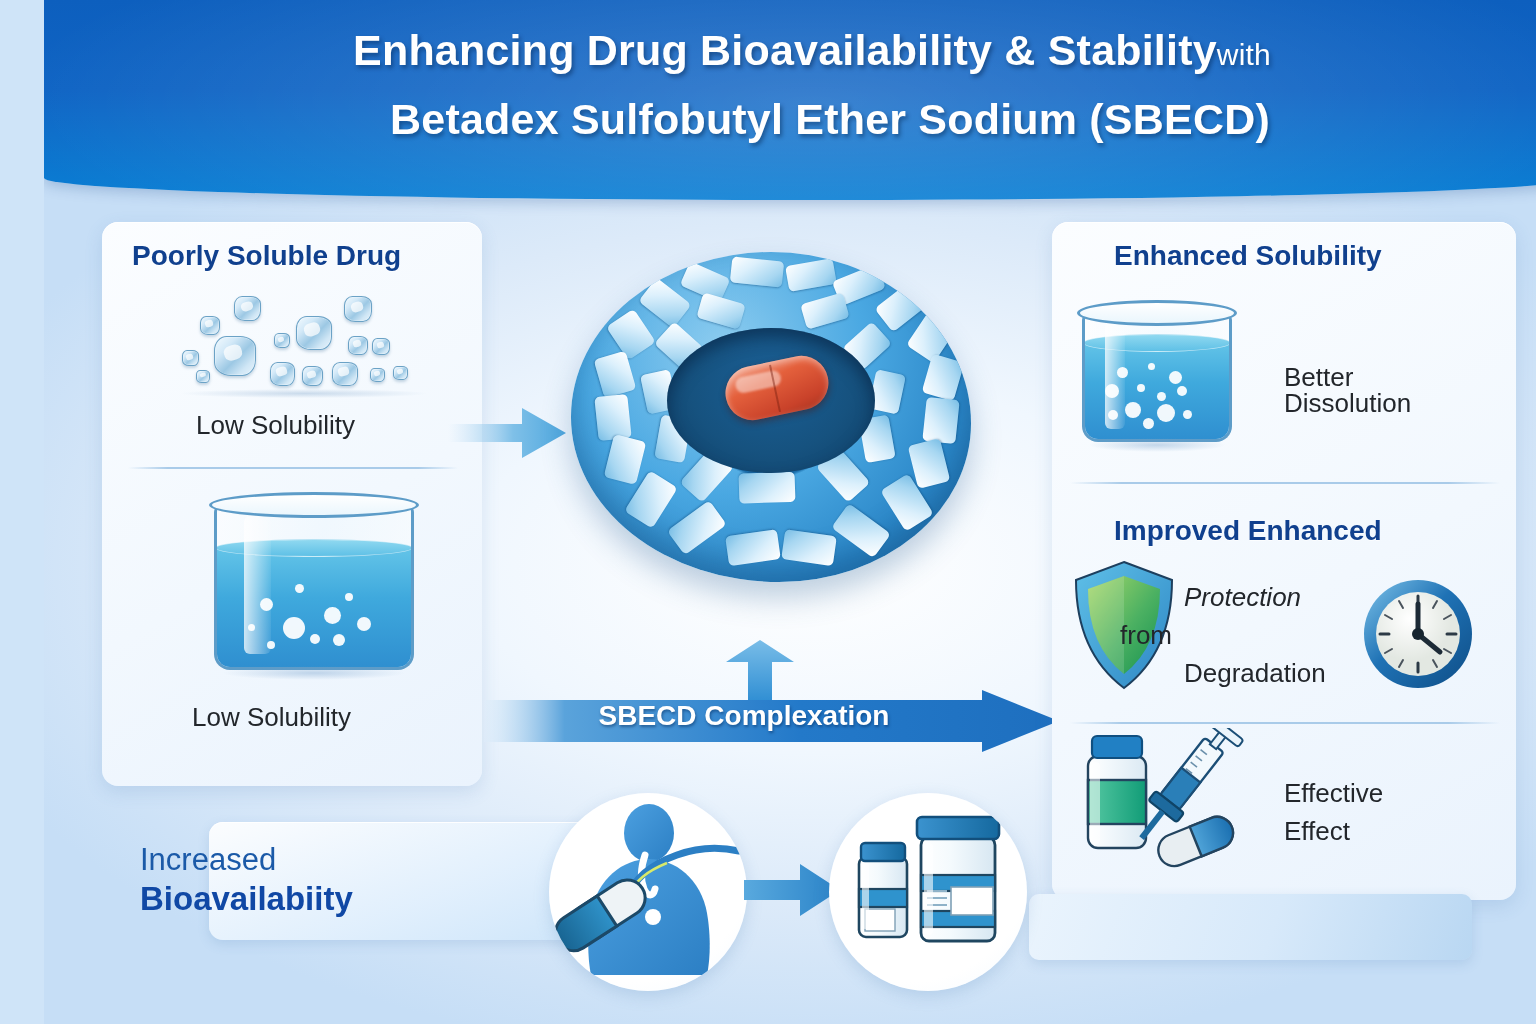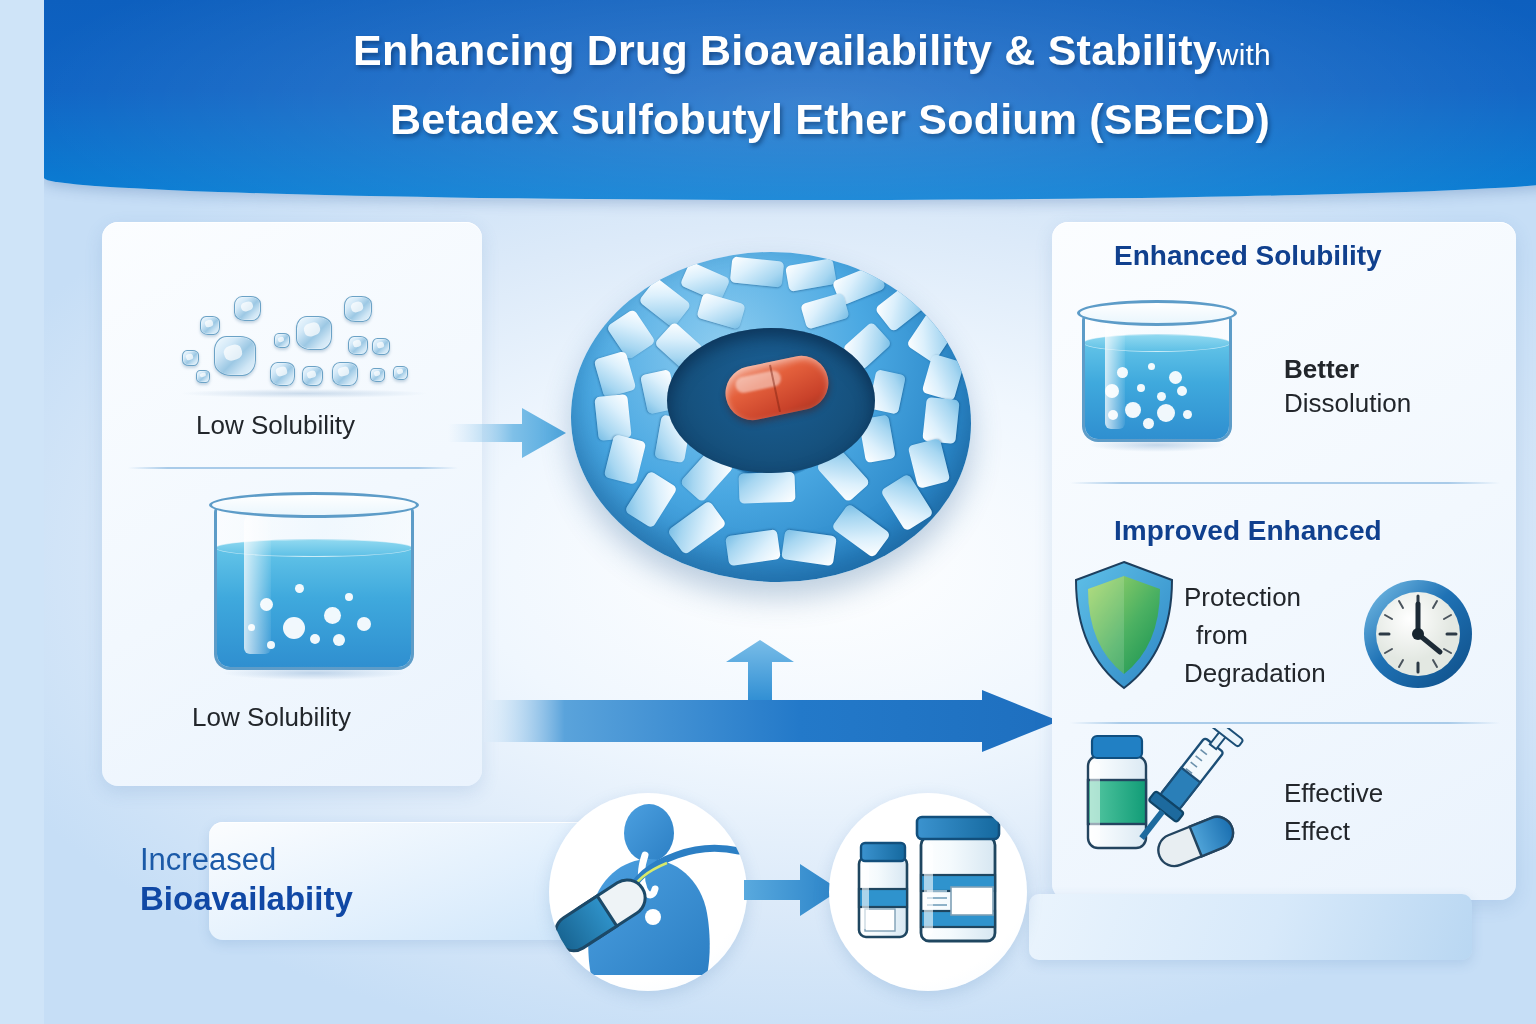--- a/index.html
+++ b/index.html
@@ -221,20 +221,21 @@
   <div id="header">
     <div id="header-glow"></div>
     <div class="title-line" id="title-1">
       <span>Enhancing Drug Bioavailability &amp; Stability</span><span class="with">with</span>
     </div>
     <div class="title-line" id="title-2">Betadex Sulfobutyl Ether Sodium (SBECD)</div>
   </div>
 
   <div class="panel" id="panel-left"></div>
 
+  <div class="panel-head" style="left:88px; top:240px;">Poorly Soluble Drug</div>
 
   <div id="crystals">
     <div id="xshadow"></div>
     <div class="xtal" style="left:8px;  top:62px; width:17px; height:16px;"></div>
     <div class="xtal" style="left:22px; top:82px; width:14px; height:13px;"></div>
     <div class="xtal" style="left:26px; top:28px; width:20px; height:19px;"></div>
     <div class="xtal" style="left:40px; top:48px; width:42px; height:40px;"></div>
     <div class="xtal" style="left:60px; top:8px;  width:27px; height:25px;"></div>
     <div class="xtal" style="left:96px; top:74px; width:25px; height:24px;"></div>
     <div class="xtal" style="left:100px;top:45px; width:16px; height:15px;"></div>
@@ -344,20 +345,21 @@
         <linearGradient id="gB" x1="0" y1="0" x2="1" y2="0">
           <stop offset="0" stop-color="#dfeefb" stop-opacity=".35"></stop>
           <stop offset="14%" stop-color="#5aa3db"></stop>
           <stop offset="55%" stop-color="#2379c9"></stop>
           <stop offset="100%" stop-color="#1e6fbf"></stop>
         </linearGradient>
       </defs>
       <path d="M0,10 L498,10 L498,0 L575,31 L498,62 L498,52 L0,52 Z" fill="url(#gB)"></path>
     </svg>
   </div>
+  <div id="band-label">SBECD Complexation</div>
 
   <div class="panel" id="panel-right"></div>
 
   <div class="panel-head" style="left:1070px; top:240px;">Enhanced Solubility</div>
 
   <div class="beaker" style="left:1038px; top:300px; width:150px; height:142px;">
     <div class="bk-glass">
       <div class="bk-liquid" style="height:78%;">
         <div class="bk-surface" style="top:-8px;"></div>
         <div class="bub" style="left:22%; top:26%; width:11px; height:11px;"></div>
@@ -372,21 +374,21 @@
         <div class="bub" style="left:16%; top:70%; width:10px; height:10px;"></div>
         <div class="bub" style="left:68%; top:70%; width:9px;  height:9px;"></div>
         <div class="bub" style="left:40%; top:78%; width:11px; height:11px;"></div>
       </div>
       <div class="bk-shine"></div>
     </div>
     <div class="bk-rim"></div>
     <div class="bk-shadow"></div>
   </div>
 
-  <div class="caption" style="left:1240px; top:354px;font-weight:bold;">Better</div>
+  <div class="caption" style="left:1240px; top:362px;">Better</div>
   <div class="caption" style="left:1240px; top:388px;">Dissolution</div>
 
   <div class="divider" style="left:1026px; top:482px; width:430px;"></div>
 
   <div class="panel-head" style="left:1070px; top:515px;">Improved Enhanced</div>
 
   <div id="shield">
     <svg width="104" height="130" viewBox="0 0 104 130">
       <defs>
         <linearGradient id="gSh" x1="0" y1="0" x2="1" y2="1">
@@ -398,22 +400,22 @@
           <stop offset="55%" stop-color="#4cb162"></stop>
           <stop offset="100%" stop-color="#159150"></stop>
         </linearGradient>
       </defs>
       <path d="M52,2 L100,20 Q100,92 52,128 Q4,92 4,20 Z" fill="url(#gSh)" stroke="#1d3f5e" stroke-width="2"></path>
       <path d="M52,16 L88,29 Q88,86 52,114 Q16,86 16,29 Z" fill="url(#gShIn)"></path>
       <path d="M52,16 L52,114 Q16,86 16,29 Z" fill="#ffffff" opacity=".14"></path>
     </svg>
   </div>
 
-  <div class="caption" style="left:1140px; top:582px;">Protection</div>
-  <div class="caption" style="left:1152px; top:620px;">from</div>
+  <div class="caption" style="left:1140px; top:582px;font-style:italic;">Protection</div>
+  <div class="caption" style="left:1076px; top:620px;">from</div>
   <div class="caption" style="left:1140px; top:658px;">Degradation</div>
 
   <div id="clock">
     <svg width="112" height="112" viewBox="0 0 112 112">
       <defs>
         <linearGradient id="gCo" x1="0" y1="0" x2="1" y2="1">
           <stop offset="0" stop-color="#7fc4ea"></stop>
           <stop offset="45%" stop-color="#1f72b5"></stop>
           <stop offset="100%" stop-color="#0e4d86"></stop>
         </linearGradient>

